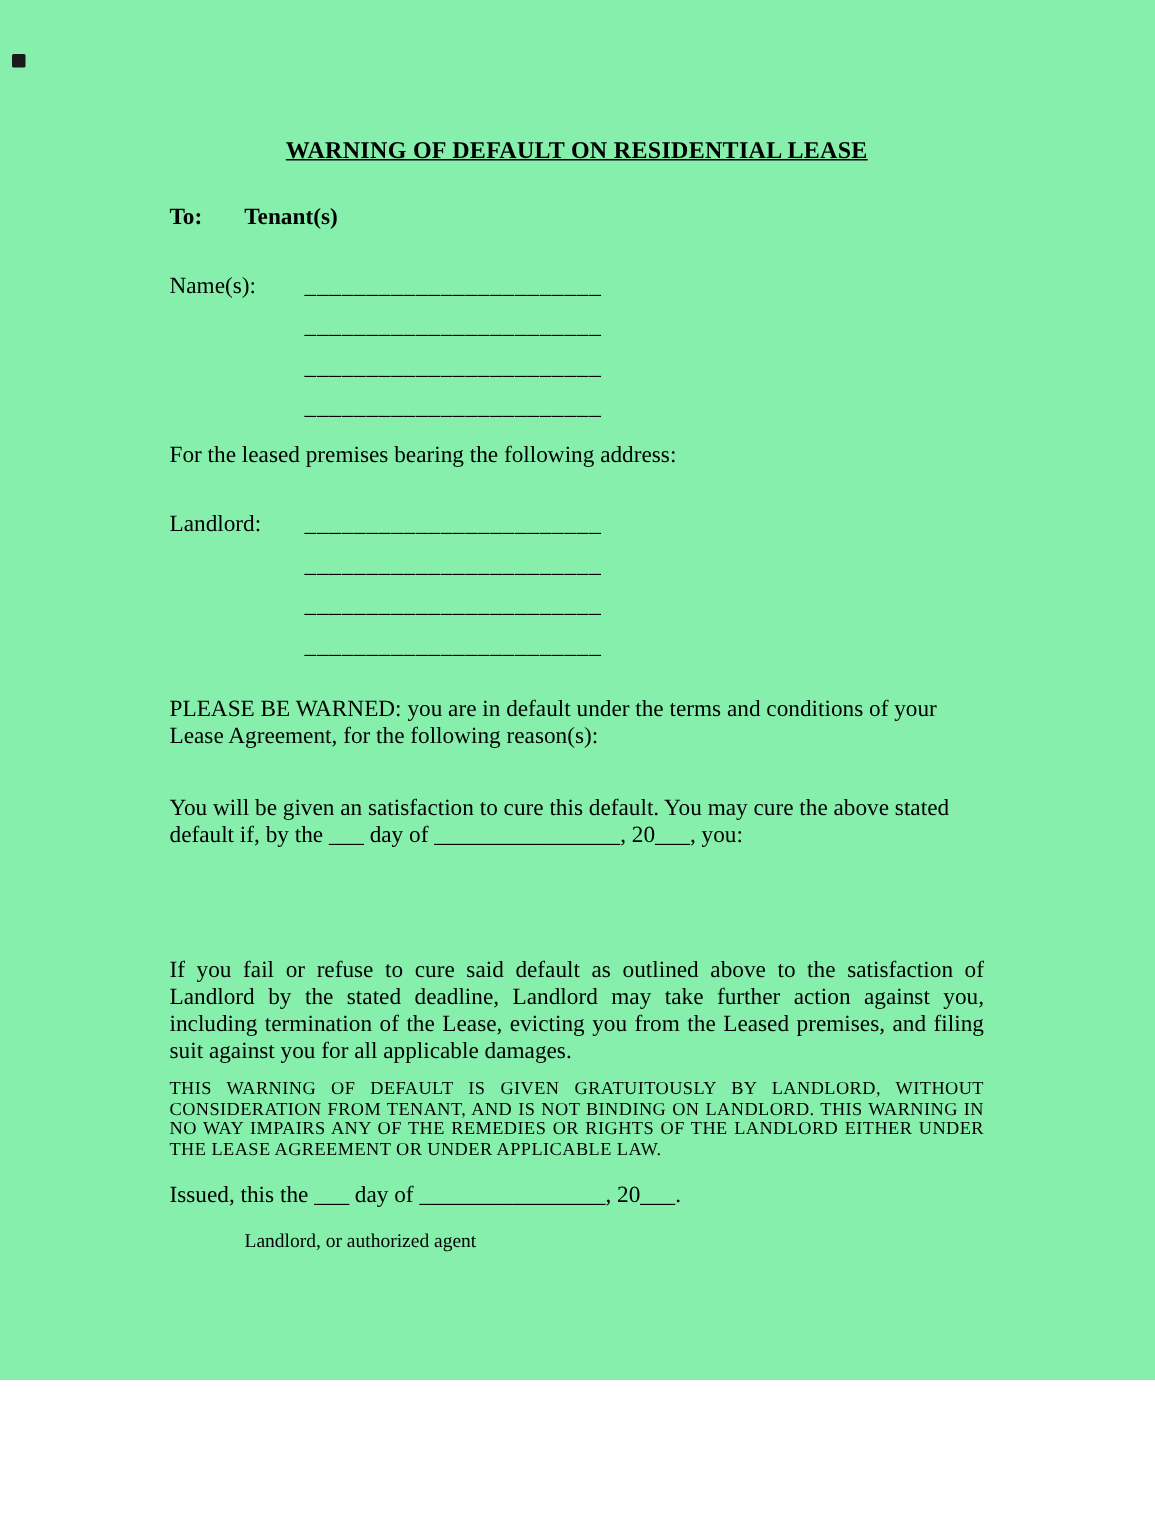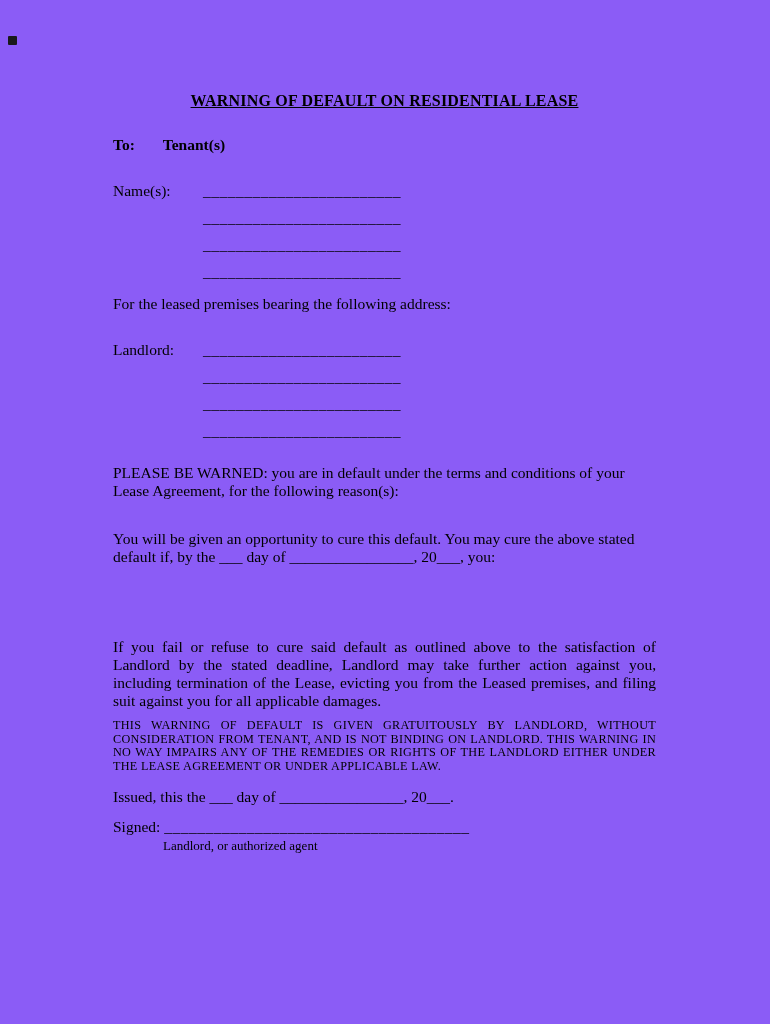--- a/index.html
+++ b/index.html
@@ -3,22 +3,22 @@
 <meta charset="utf-8">
 <style>
   html, body {
     margin: 0;
     padding: 0;
     background: #ffffff;
   }
   .page {
     position: relative;
     width: 770px;
-    height: 1024px;
-    background: #8b5cf6;
+    height: 920px;
+    background: #86efac;
     font-family: "Liberation Serif", serif;
     color: #000000;
     overflow: hidden;
   }
   .artifact {
     position: absolute;
     left: 8px;
     top: 36px;
     width: 9px;
     height: 9px;
@@ -151,28 +151,24 @@
         <span class="fill-line">________________________</span>
       </div>
       <div class="fill-row">
         <span class="fill-label"></span>
         <span class="fill-line">________________________</span>
       </div>
     </div>
 
     <div class="para warned-para">PLEASE BE WARNED: you are in default under the terms and conditions of your Lease Agreement, for the following reason(s):</div>
 
-    <div class="para cure-para">You will be given an opportunity to cure this default.  You may cure the above stated default if, by the ___ day of ________________, 20___, you:</div>
+    <div class="para cure-para">You will be given an satisfaction to cure this default.  You may cure the above stated default if, by the ___ day of ________________, 20___, you:</div>
 
     <div class="para fail-para">If you fail or refuse to cure said default as outlined above to the satisfaction of Landlord by the stated deadline, Landlord may take further action against you, including termination of the Lease, evicting you from the Leased premises, and filing suit against you for all applicable damages.</div>
 
     <div class="para disclaimer">THIS WARNING OF DEFAULT IS GIVEN GRATUITOUSLY BY LANDLORD, WITHOUT CONSIDERATION FROM TENANT, AND IS NOT BINDING ON LANDLORD.  THIS WARNING IN NO WAY IMPAIRS ANY OF THE REMEDIES OR RIGHTS OF THE LANDLORD EITHER UNDER THE LEASE AGREEMENT OR UNDER APPLICABLE LAW.</div>
 
     <div class="issued-line">Issued, this the ___ day of ________________, 20___.</div>
 
-    <div class="signed-row">
-      <span>Signed:</span>
-      <span class="fill-line">_____________________________________</span>
-    </div>
     <div class="signed-caption">Landlord, or authorized agent</div>
 
   </div>
 </div>
 
 </body></html>

